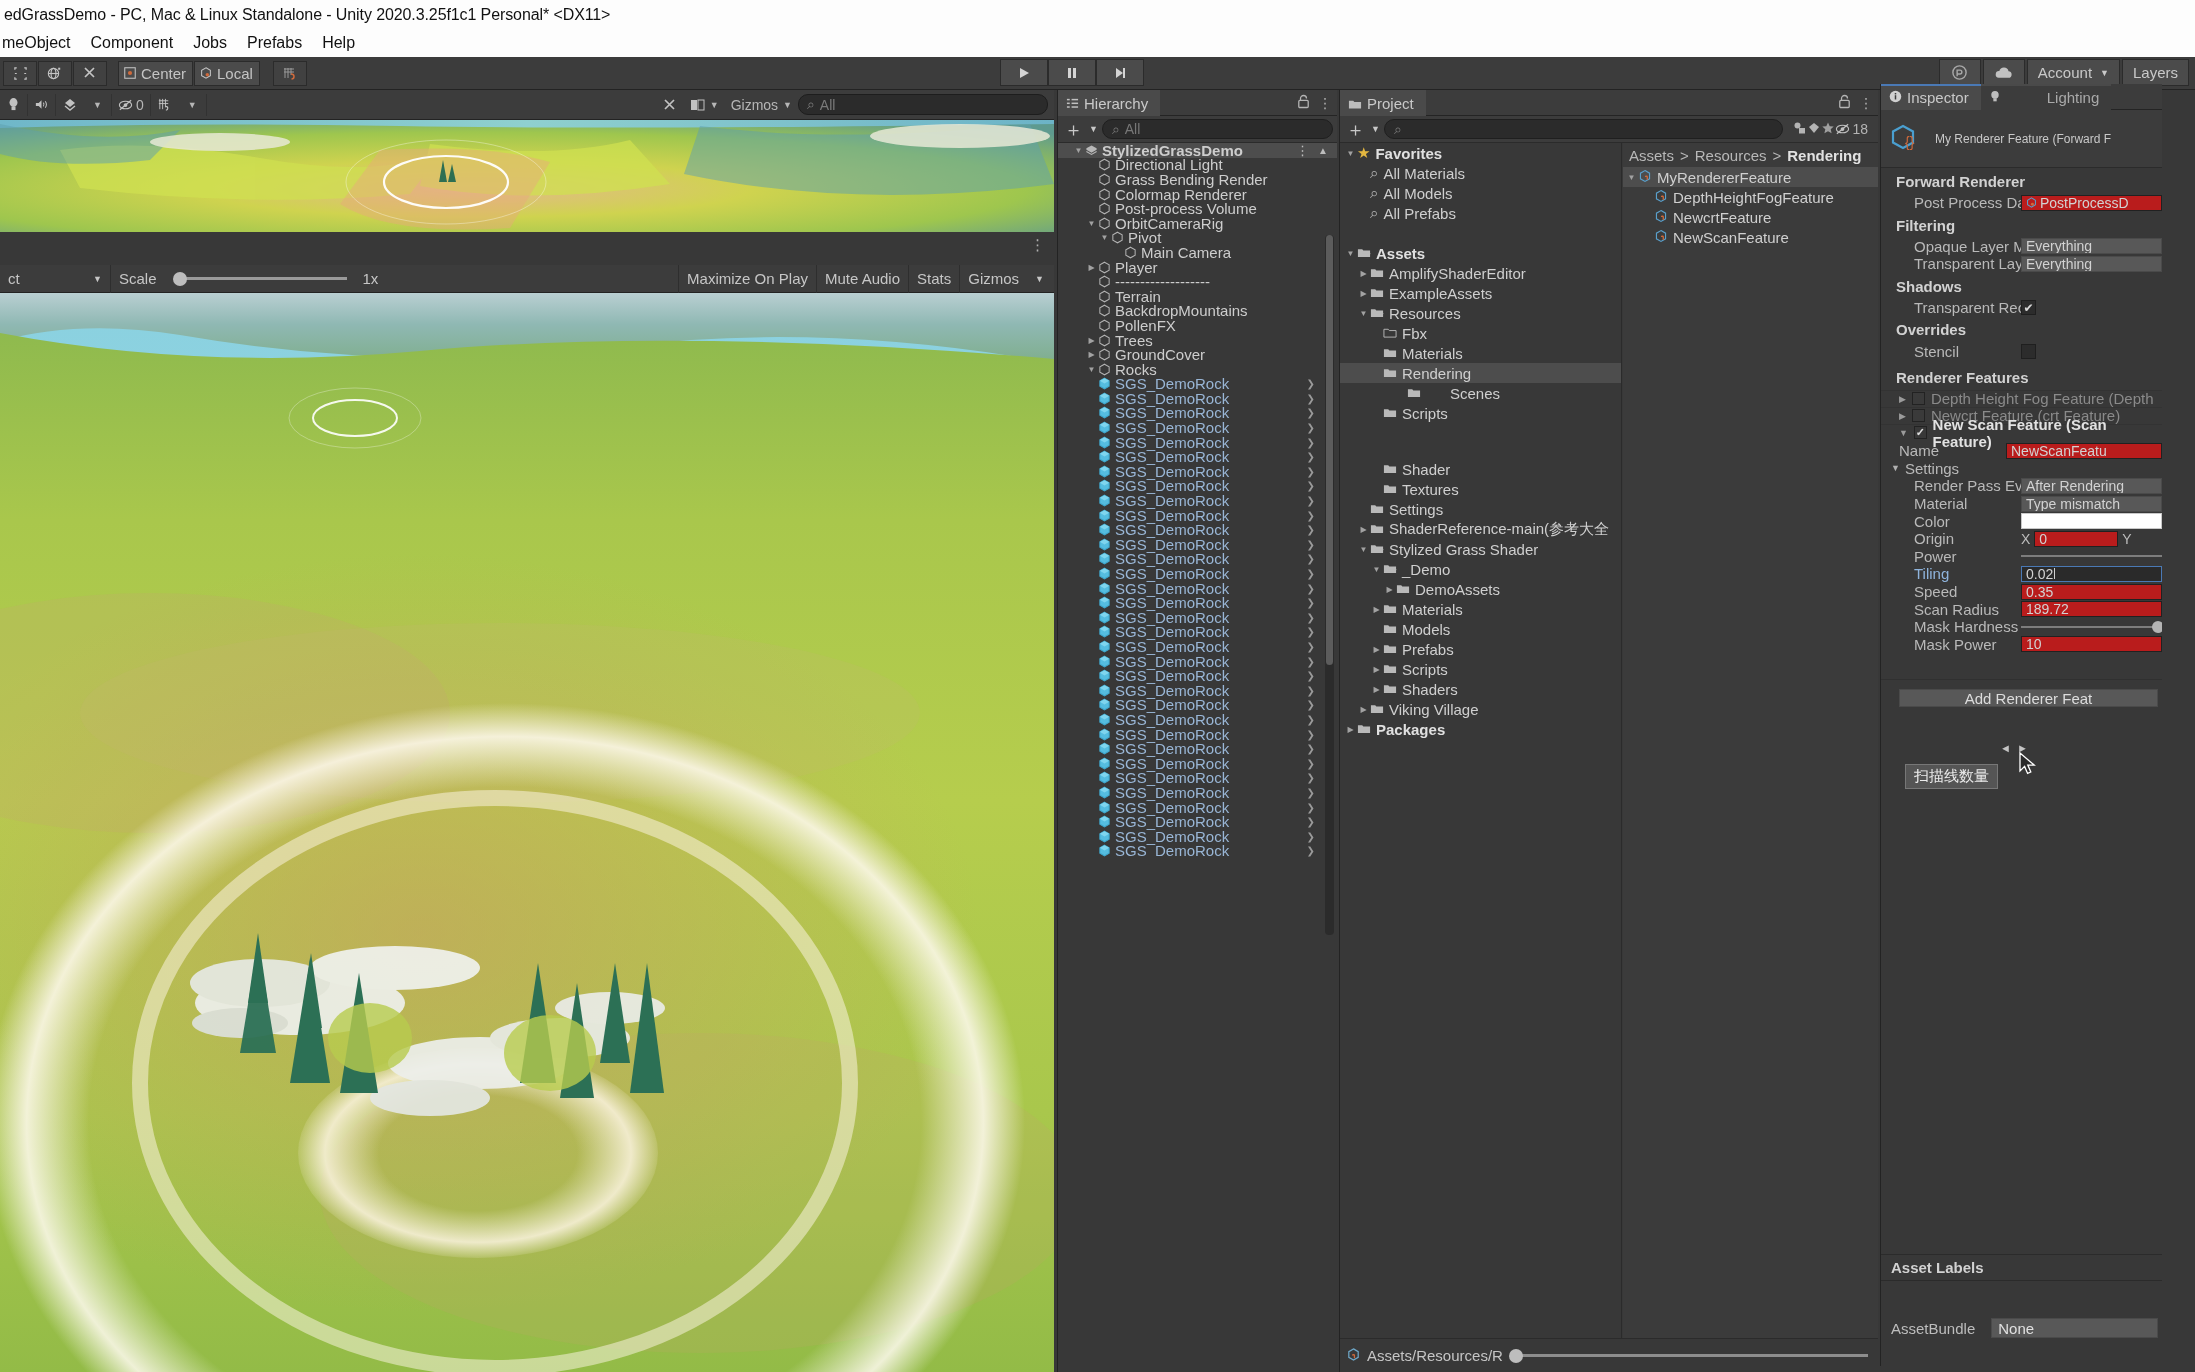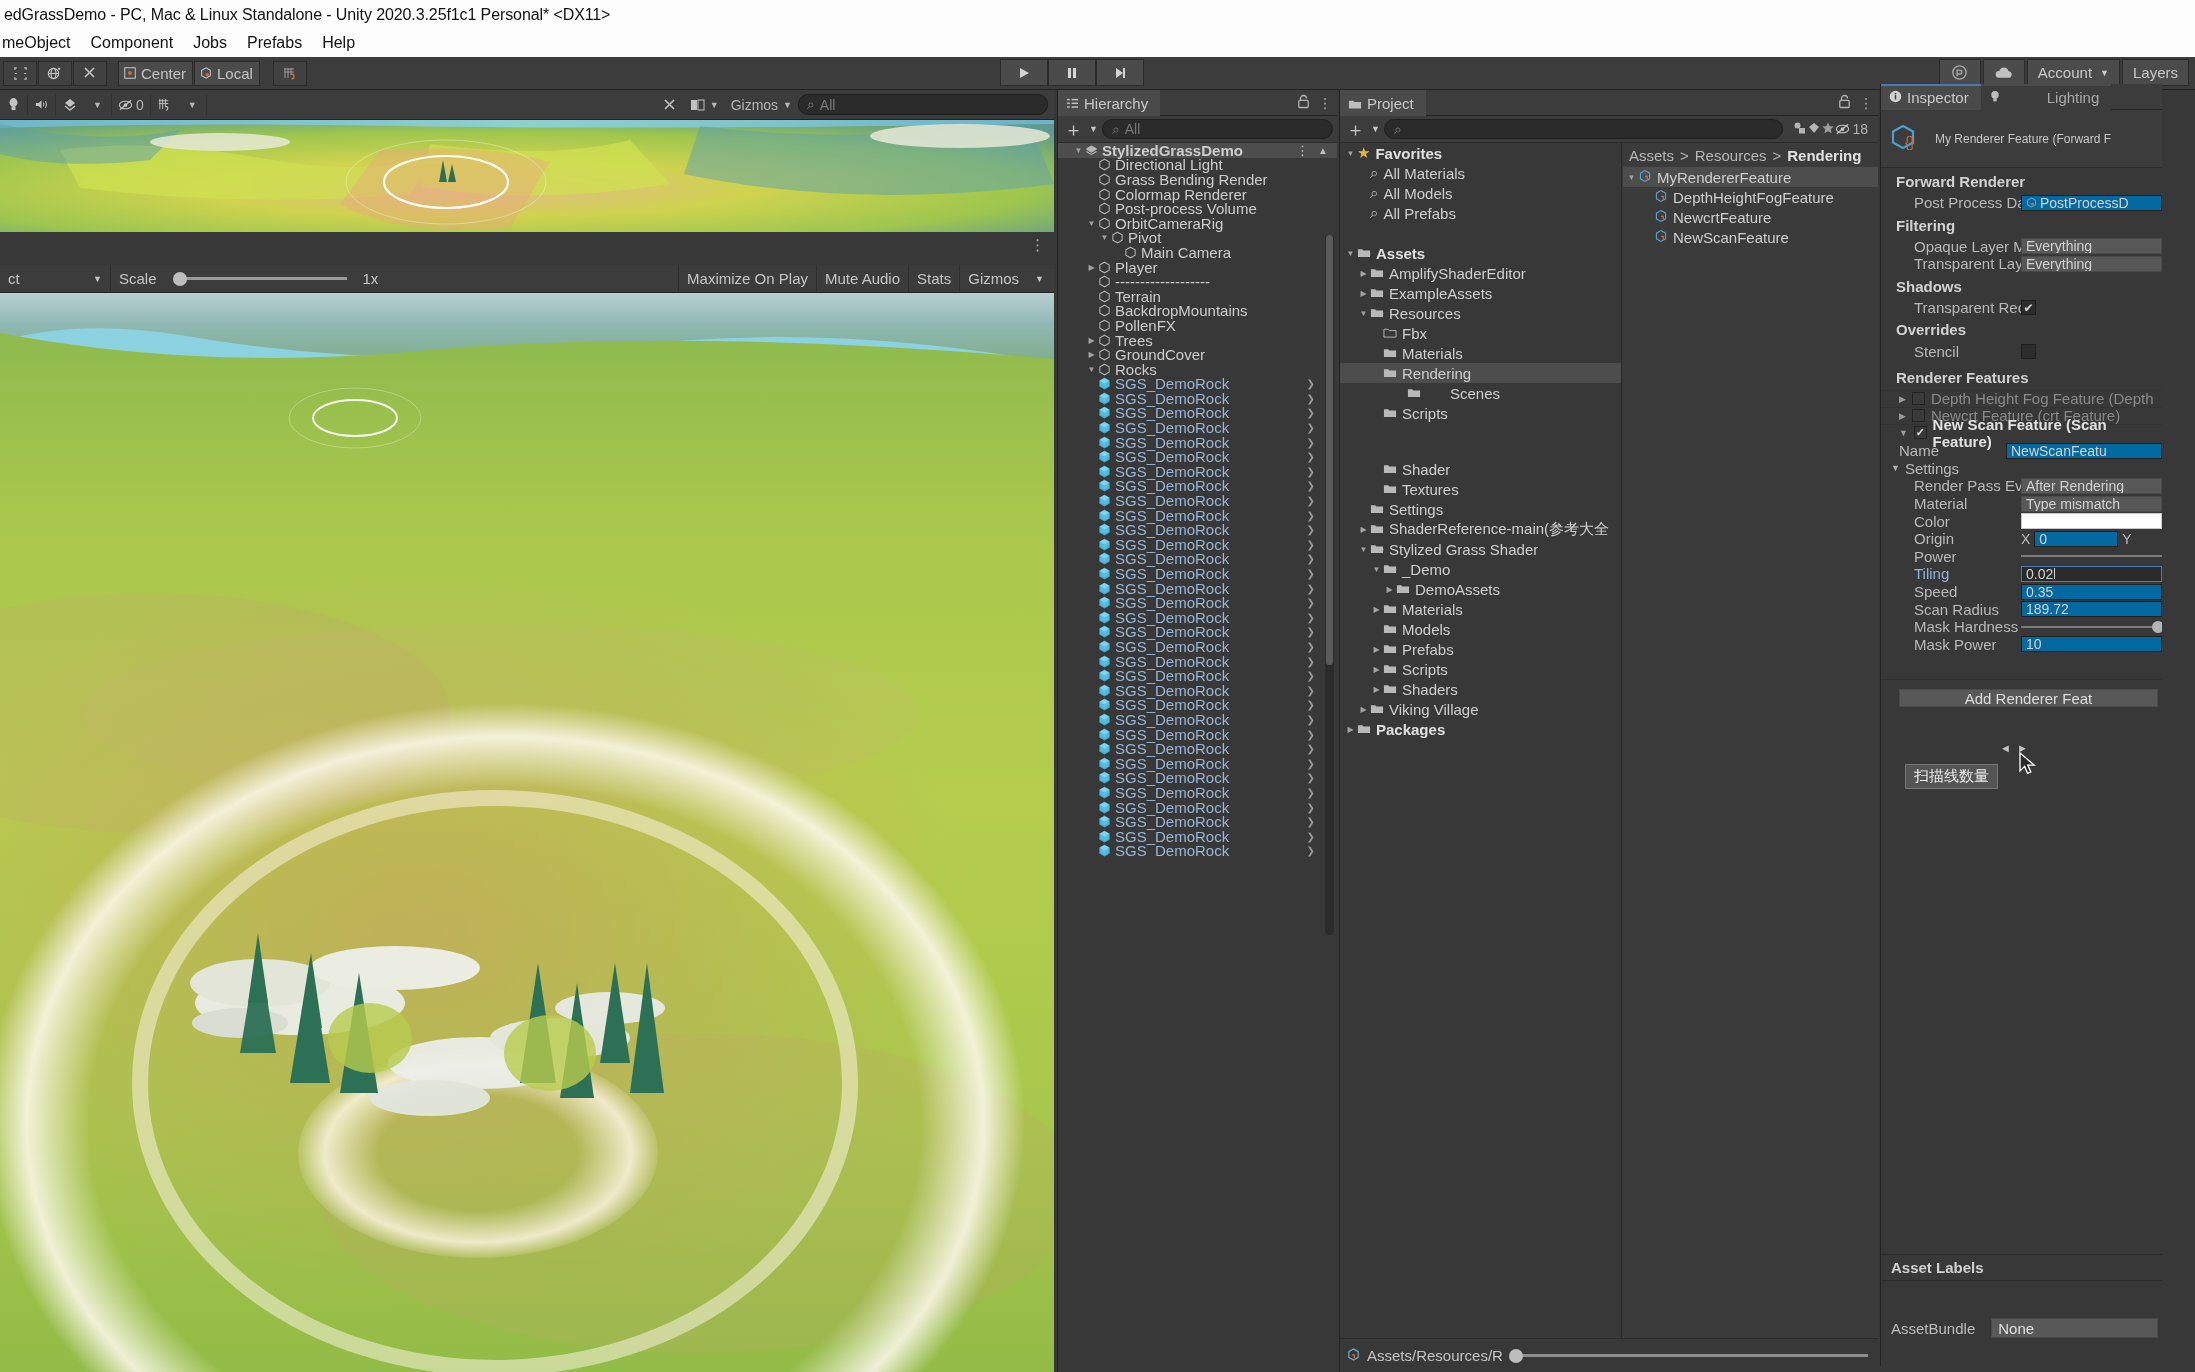--- a/index.html
+++ b/index.html
@@ -105,21 +105,21 @@
   #inspector { position:absolute; left:1880px; top:84px; width:282px; height:1282px;
     background:#383838; border-left:1px solid #232323; }
   #insp-header { height:58px; background:#3c3c3c; display:flex; align-items:center;
      padding-left:8px; gap:10px; border-bottom:1px solid #2b2b2b;}
   #insp-title { font-size:12px; color:#c9c9c9; white-space:nowrap; overflow:hidden;}
   #insp-body { position:absolute; top:84px; left:0; right:0; bottom:112px; overflow:hidden;}
   .sec-head { font-size:15px; font-weight:bold; color:#d2d2d2; padding:5px 0 4px 15px; }
   .frow { height:17.6px; display:flex; align-items:center; font-size:15px; color:#b9b9b9; }
   .flabel { width:140px; padding-left:33px; white-space:nowrap; overflow:hidden; }
   .fval { flex:1; margin-right:0; }
-  .fbox { height:16px; background:#0369a1; border:1px solid #212121; color:#d2d2d2;
+  .fbox { height:16px; background:#b91c1c; border:1px solid #212121; color:#d2d2d2;
     font-size:14px; padding:0 4px; display:flex; align-items:center; white-space:nowrap; overflow:hidden;}
   .fbox.light { background:#585858; border-color:#4a4a4a; }
   .fbox.white { background:#fff; border-color:#c8c8c8; }
   .fbox.edit { background:#2a2a2a; border:1px solid #4a79b5;text-align:right; }
   .check { width:15px; height:15px; background:#2c2c2c; border:1px solid #1f1f1f;
     display:flex; align-items:center; justify-content:center; color:#d8d8d8; font-size:12px;}
   .slider { position:relative; height:16px; display:flex; align-items:center; }
   .slider .track { height:2px; background:#7d7d7d; flex:1; }
   .slider .knob { position:absolute; width:12px; height:12px; border-radius:50%; background:#b4b4b4; }
   .feat-row { height:17px; display:flex; align-items:center; font-size:15px; padding-left:18px; gap:6px;

